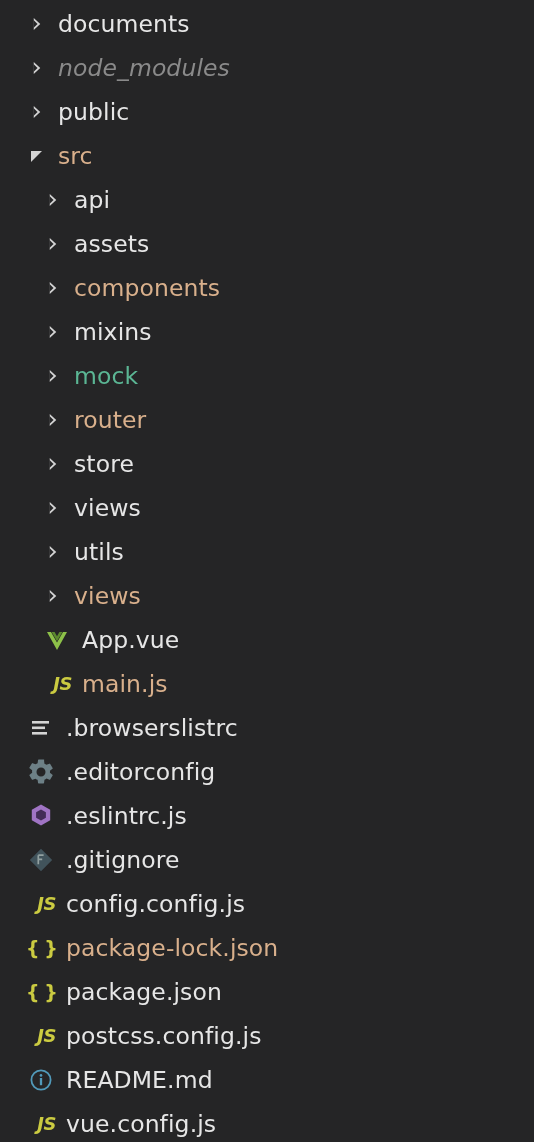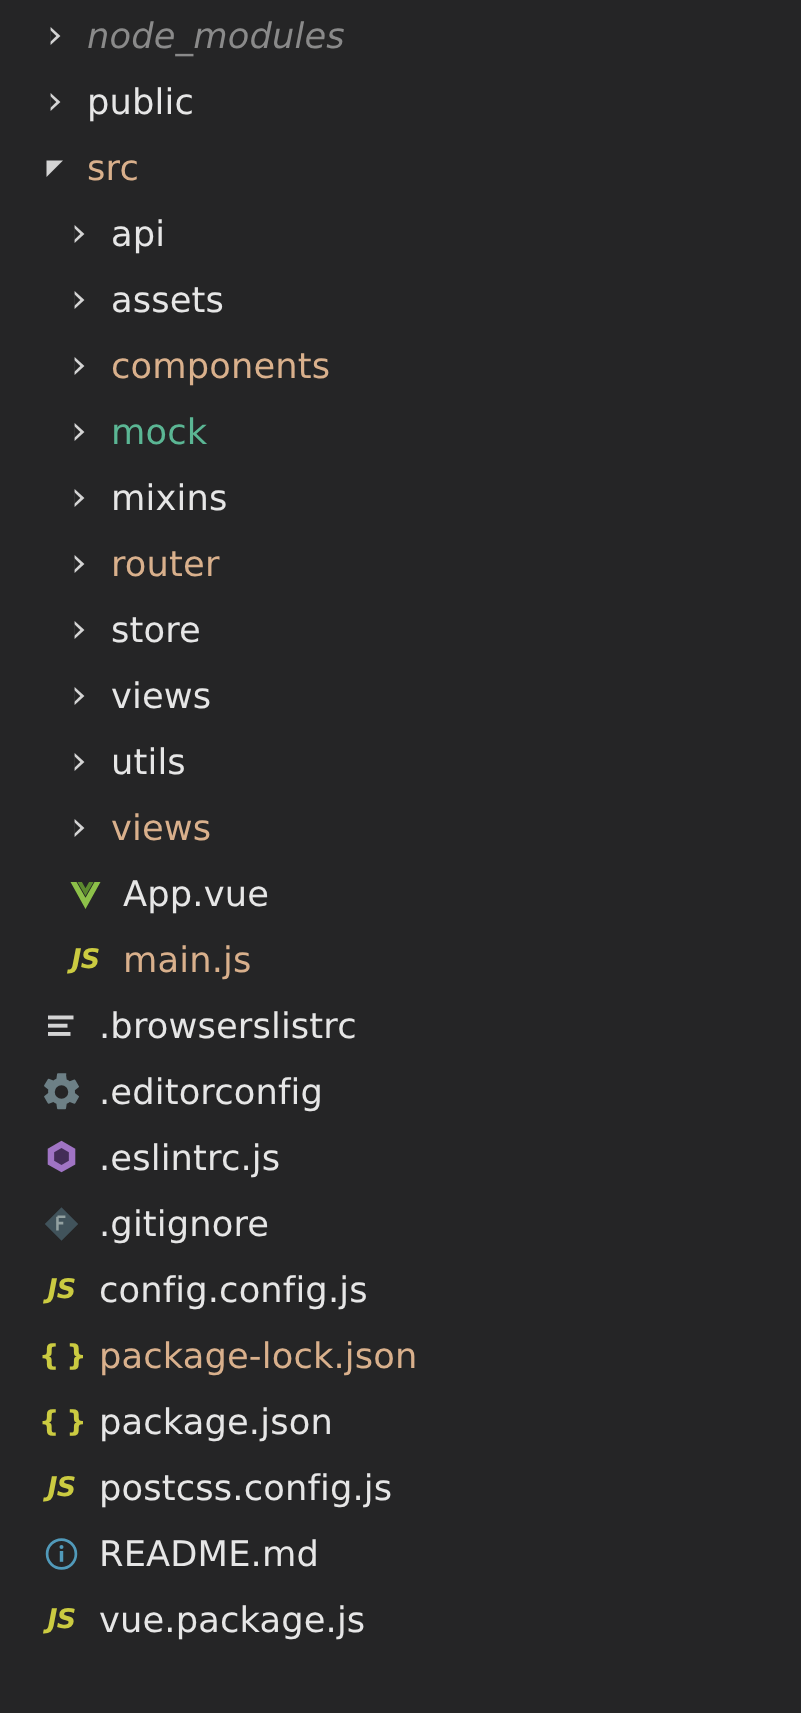--- a/index.html
+++ b/index.html
@@ -104,21 +104,21 @@
   }
 
   
   .icon-js {
     font-family: "DejaVu Sans", "Liberation Sans", sans-serif;
     font-size: 18px;
     font-weight: 700;
     font-style: italic;
     color: #cbcb41;
     line-height: 30px;
-    text-align: center;
+    text-align: right;
     letter-spacing: -0.5px;
   }
   
   .icon-json {
     font-family: "DejaVu Sans", "Liberation Sans", sans-serif;
     font-size: 19px;
     font-weight: 700;
     color: #cbcb41;
     line-height: 30px;
     text-align: center;
@@ -137,20 +137,24 @@
   .icon-git svg { display:block; }
   
   .icon-info svg { display:block; }
 </style>
 </head>
 <body>
 
 <div id="explorer-tree">
     <div class="tree-row indent-0">
       <span class="twisty collapsed"></span>
+      <span class="label c-default">documents</span>
+    </div>
+    <div class="tree-row indent-0">
+      <span class="twisty collapsed"></span>
       <span class="label c-ignored">node_modules</span>
     </div>
     <div class="tree-row indent-0">
       <span class="twisty collapsed"></span>
       <span class="label c-default">public</span>
     </div>
     <div class="tree-row indent-0">
       <span class="twisty expanded"></span>
       <span class="label c-modified">src</span>
     </div>
@@ -161,25 +165,25 @@
     <div class="tree-row indent-1">
       <span class="twisty collapsed"></span>
       <span class="label c-default">assets</span>
     </div>
     <div class="tree-row indent-1">
       <span class="twisty collapsed"></span>
       <span class="label c-modified">components</span>
     </div>
     <div class="tree-row indent-1">
       <span class="twisty collapsed"></span>
+      <span class="label c-default">mixins</span>
+    </div>
+    <div class="tree-row indent-1">
+      <span class="twisty collapsed"></span>
       <span class="label c-added">mock</span>
-    </div>
-    <div class="tree-row indent-1">
-      <span class="twisty collapsed"></span>
-      <span class="label c-default">mixins</span>
     </div>
     <div class="tree-row indent-1">
       <span class="twisty collapsed"></span>
       <span class="label c-modified">router</span>
     </div>
     <div class="tree-row indent-1">
       <span class="twisty collapsed"></span>
       <span class="label c-default">store</span>
     </div>
     <div class="tree-row indent-1">
@@ -264,15 +268,15 @@
         <svg width="30" height="30" viewBox="0 0 30 30">
           <circle cx="15" cy="15" r="9.6" fill="none" stroke="#519aba" stroke-width="1.8"></circle>
           <circle cx="15" cy="10.4" r="1.35" fill="#519aba"></circle>
           <rect x="13.85" y="13" width="2.3" height="7.2" fill="#519aba"></rect>
         </svg>
       </span>
       <span class="label c-default">README.md</span>
     </div>
     <div class="tree-row indent-0">
       <span class="ficon icon-js">JS</span>
-      <span class="label c-default">vue.package.js</span>
+      <span class="label c-default">vue.config.js</span>
     </div>
   </div>
 
 </body></html>

